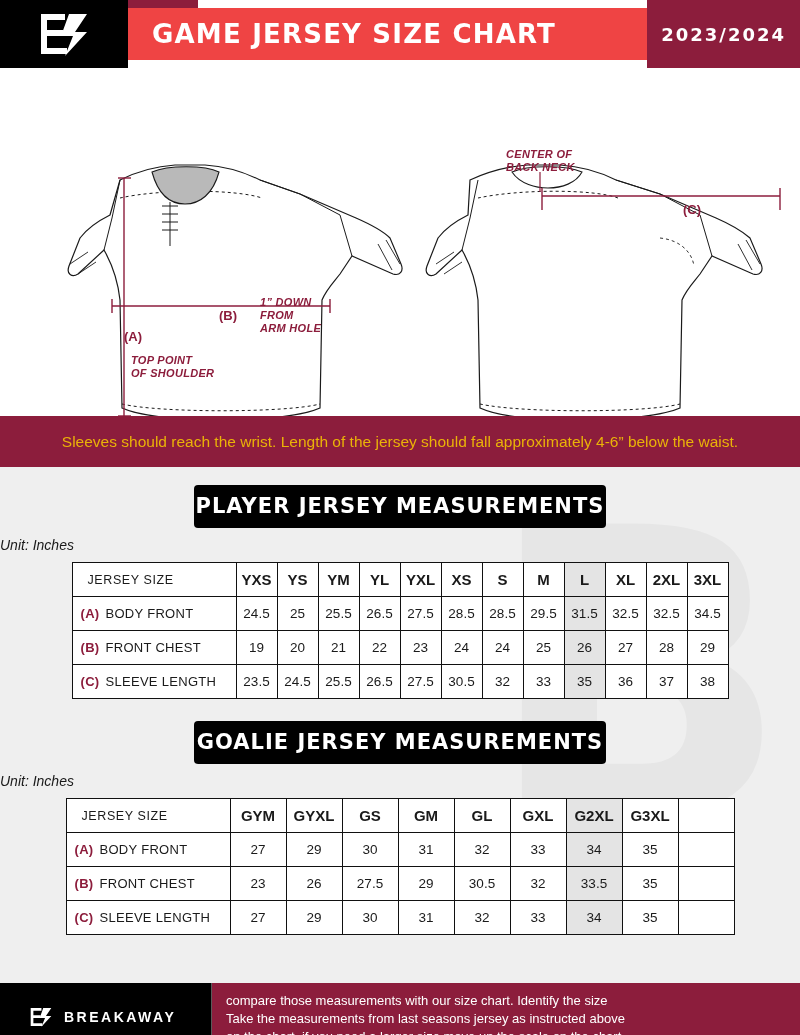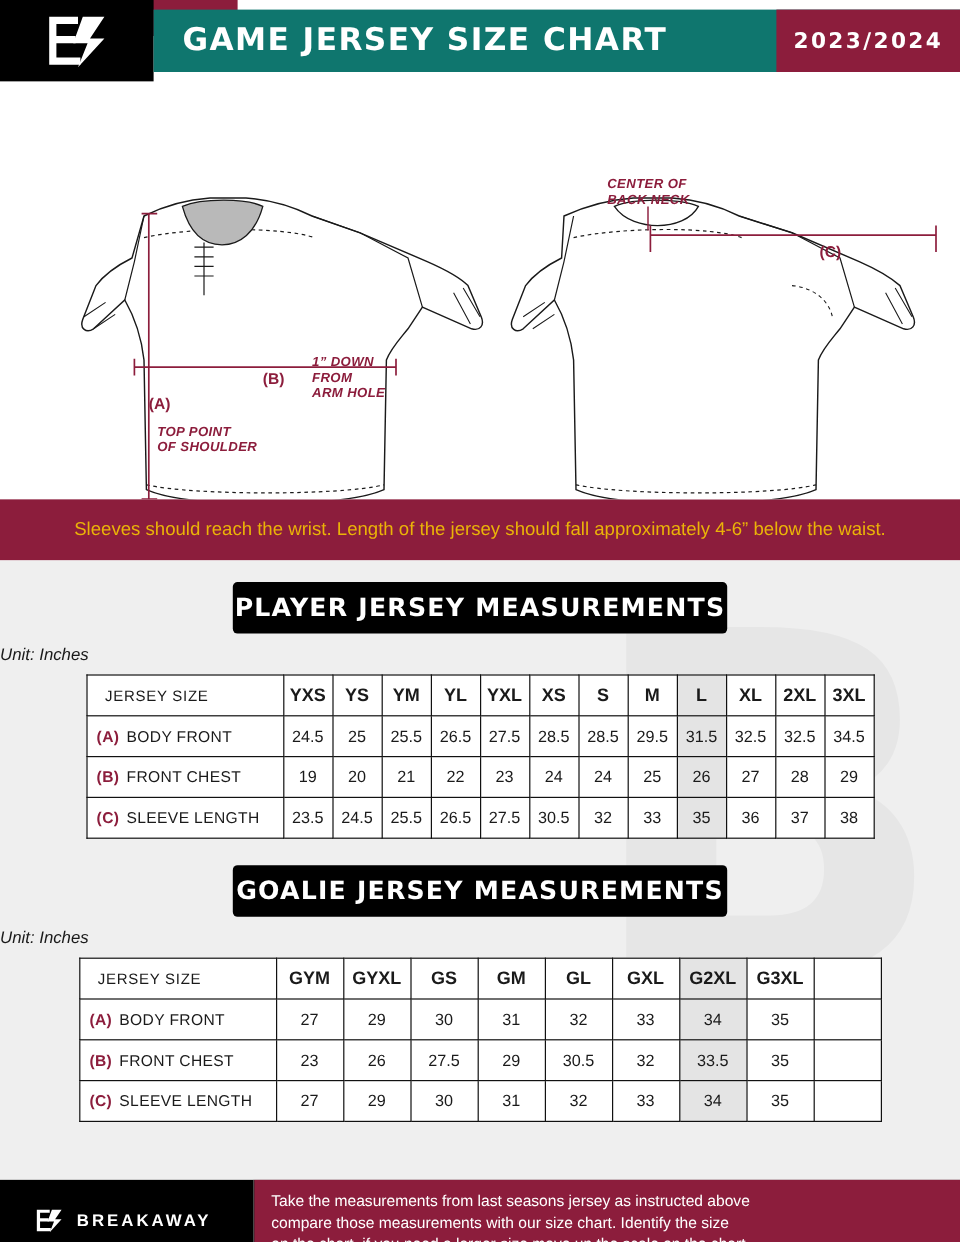--- a/index.html
+++ b/index.html
@@ -30,37 +30,37 @@
     position: absolute;
     left: 0; top: 0;
     width: 128px; height: 68px;
     background: #000000;
     display: flex; align-items: center; justify-content: center;
   }
   .title-bar {
     position: absolute;
     left: 128px; top: 8px;
     right: 0; height: 52px;
-    background: #0f766e;
+    background: #ef4444;
     display: flex;
     align-items: center;
     justify-content: space-between;
     padding-left: 24px;
   }
   .title-bar .chart-title {
     color: #ffffff;
     font-size: 26px;
     font-weight: bold;
     letter-spacing: 1.2px;
     font-family: "DejaVu Sans", sans-serif;
   }
   .season-box {
     background: #8c1d3c;
     color: #ffffff;
-    height: 52px;
+    height: 68px;
     display: flex;
     align-items: center;
     padding: 0 14px;
     font-size: 18px;
     font-weight: bold;
     letter-spacing: 2px;
     font-family: "DejaVu Sans", sans-serif;
   }
 
   
@@ -435,17 +435,17 @@
 
 <div class="footer">
   <div class="footer-brand">
     <svg width="26" height="26" viewBox="0 0 58 48">
       <polygon points="6,4 30,4 30,10 12,10 12,20 28,20 28,26 12,26 12,38 32,38 32,44 6,44" fill="#ffffff"></polygon>
       <polygon points="34,4 52,4 40,22 52,22 30,46 38,26 26,26" fill="#ffffff"></polygon>
     </svg>
     <div class="footer-brand-text">BREAKAWAY</div>
   </div>
   <div class="footer-note">
+    <div>compare those measurements  with our size chart. Identify the size</div>
     <div>Take the measurements from last seasons jersey as instructed above</div>
-    <div>compare those measurements  with our size chart. Identify the size</div>
     <div>on the chart, if you need a larger size move up the scale on the chart</div>
   </div>
 </div>
 
 </body></html>

